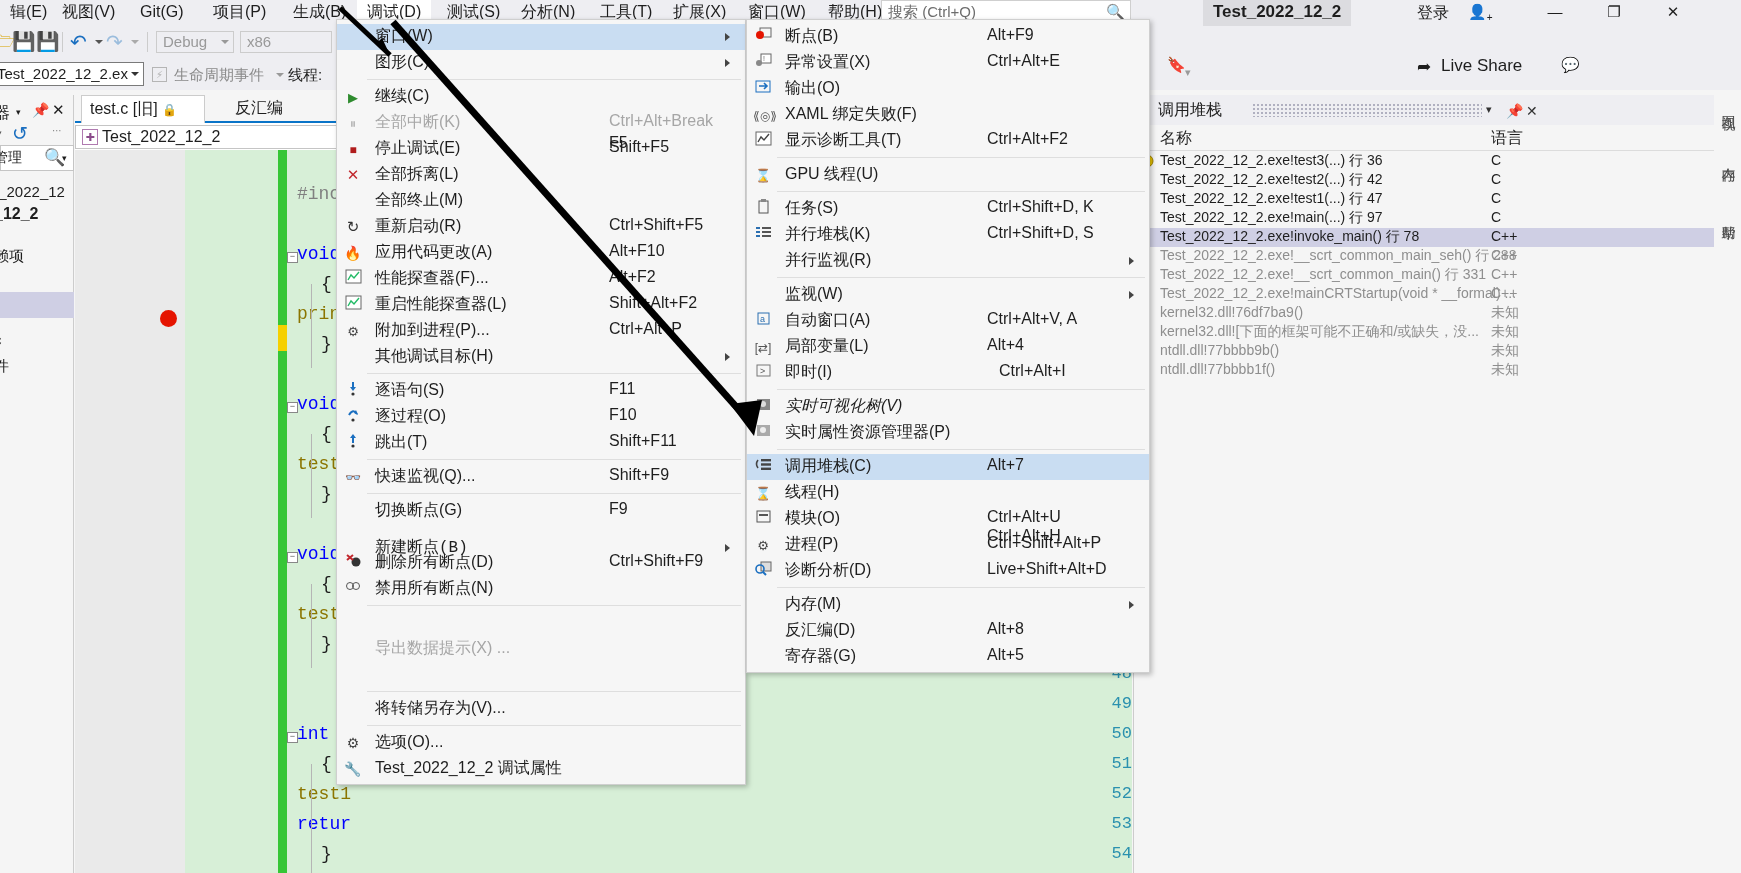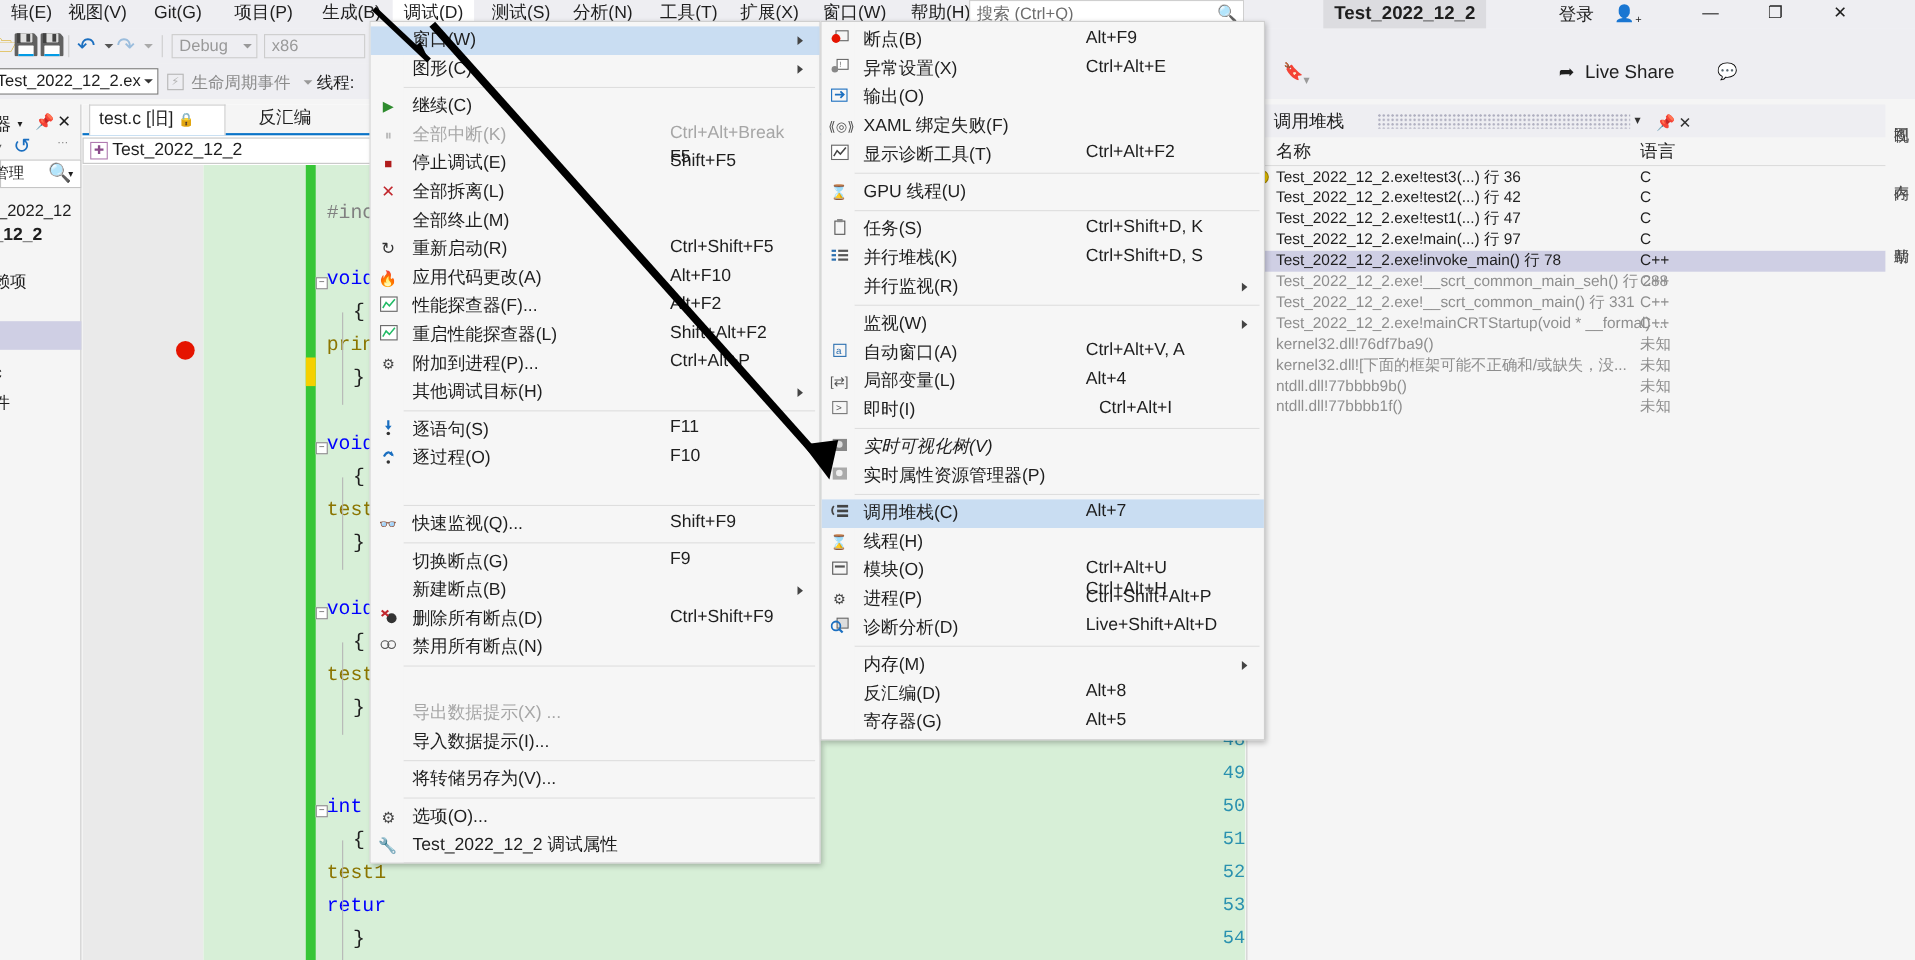--- a/index.html
+++ b/index.html
@@ -462,32 +462,41 @@
     </div>
     <div class="mrow" style="top: 384px; width: 408px;">
       <span class="ic"><svg width="15" height="15">
           <path d="M3 8 Q7 1 11 7" stroke="#1b6fc0" stroke-width="2" fill="none"></path>
           <path d="M8 6 L12 8 L10 3 Z" fill="#1b6fc0"></path>
           <circle cx="7" cy="13" r="1.6" fill="#333"></circle>
         </svg></span>
       <span class="lbl">逐过程(O)</span>
       <span class="key" style="left: 272px;">F10</span>
     </div>
+    <div class="mrow" style="top: 410px; width: 408px;">
+      <span class="ic"><svg width="15" height="15">
+          <path d="M7 10 L7 3" stroke="#1b6fc0" stroke-width="2"></path>
+          <path d="M4 5 L7 1 L10 5 Z" fill="#1b6fc0"></path>
+          <circle cx="7" cy="13" r="1.6" fill="#333"></circle>
+        </svg></span>
+      <span class="lbl">跳出(T)</span>
+      <span class="key" style="left: 272px;">Shift+F11</span>
+    </div>
     <div class="msep" style="top: 439px; left: 30px; width: 374px;"></div>
     <div class="mrow" style="top: 444px; width: 408px;">
       <span class="ic"><span style="color:#333;font-size:13px">👓</span></span>
       <span class="lbl">快速监视(Q)...</span>
       <span class="key" style="left: 272px;">Shift+F9</span>
     </div>
     <div class="msep" style="top: 473px; left: 30px; width: 374px;"></div>
     <div class="mrow" style="top: 478px; width: 408px;">
       <span class="lbl">切换断点(G)</span>
       <span class="key" style="left: 272px;">F9</span>
     </div>
-    <div class="mrow" style="top: 504px; width: 330px;">
+    <div class="mrow" style="top: 515px; width: 330px; font-family: Liberation Mono, monospace;">
       <span class="lbl">新建断点(B)</span>
       <span class="sub" style="left: 388px;"></span>
     </div>
     <div class="mrow" style="top: 530px; width: 408px;">
       <span class="ic"><svg width="17" height="15">
           <circle cx="11" cy="9" r="4.5" fill="#333"></circle>
           <path d="M2 2 L8 7 M8 2 L2 7" stroke="#c1272d" stroke-width="2"></path>
         </svg></span>
       <span class="lbl">删除所有断点(D)</span>
       <span class="key" style="left: 272px;">Ctrl+Shift+F9</span>
@@ -495,23 +504,20 @@
     <div class="mrow" style="top: 556px; width: 408px;">
       <span class="ic"><svg width="17" height="15">
           <circle cx="5" cy="7" r="3.5" fill="none" stroke="#555"></circle>
           <circle cx="11" cy="7" r="3.5" fill="none" stroke="#555"></circle>
         </svg></span>
       <span class="lbl">禁用所有断点(N)</span>
     </div>
     <div class="msep" style="top: 585px; left: 30px; width: 374px;"></div>
     <div class="mrow dis" style="top: 616px; width: 408px;">
       <span class="lbl">导出数据提示(X) ...</span>
-    </div>
-    <div class="mrow" style="top: 642px; width: 408px;">
-      <span class="lbl">导入数据提示(I)...</span>
     </div>
     <div class="msep" style="top: 671px; left: 30px; width: 374px;"></div>
     <div class="mrow" style="top: 676px; width: 364px;">
       <span class="lbl">将转储另存为(V)...</span>
     </div>
     <div class="msep" style="top: 705px; left: 30px; width: 374px;"></div>
     <div class="mrow" style="top: 710px; width: 408px;">
       <span class="ic"><span style="color:#444;font-size:14px">⚙</span></span>
       <span class="lbl">选项(O)...</span>
     </div>

